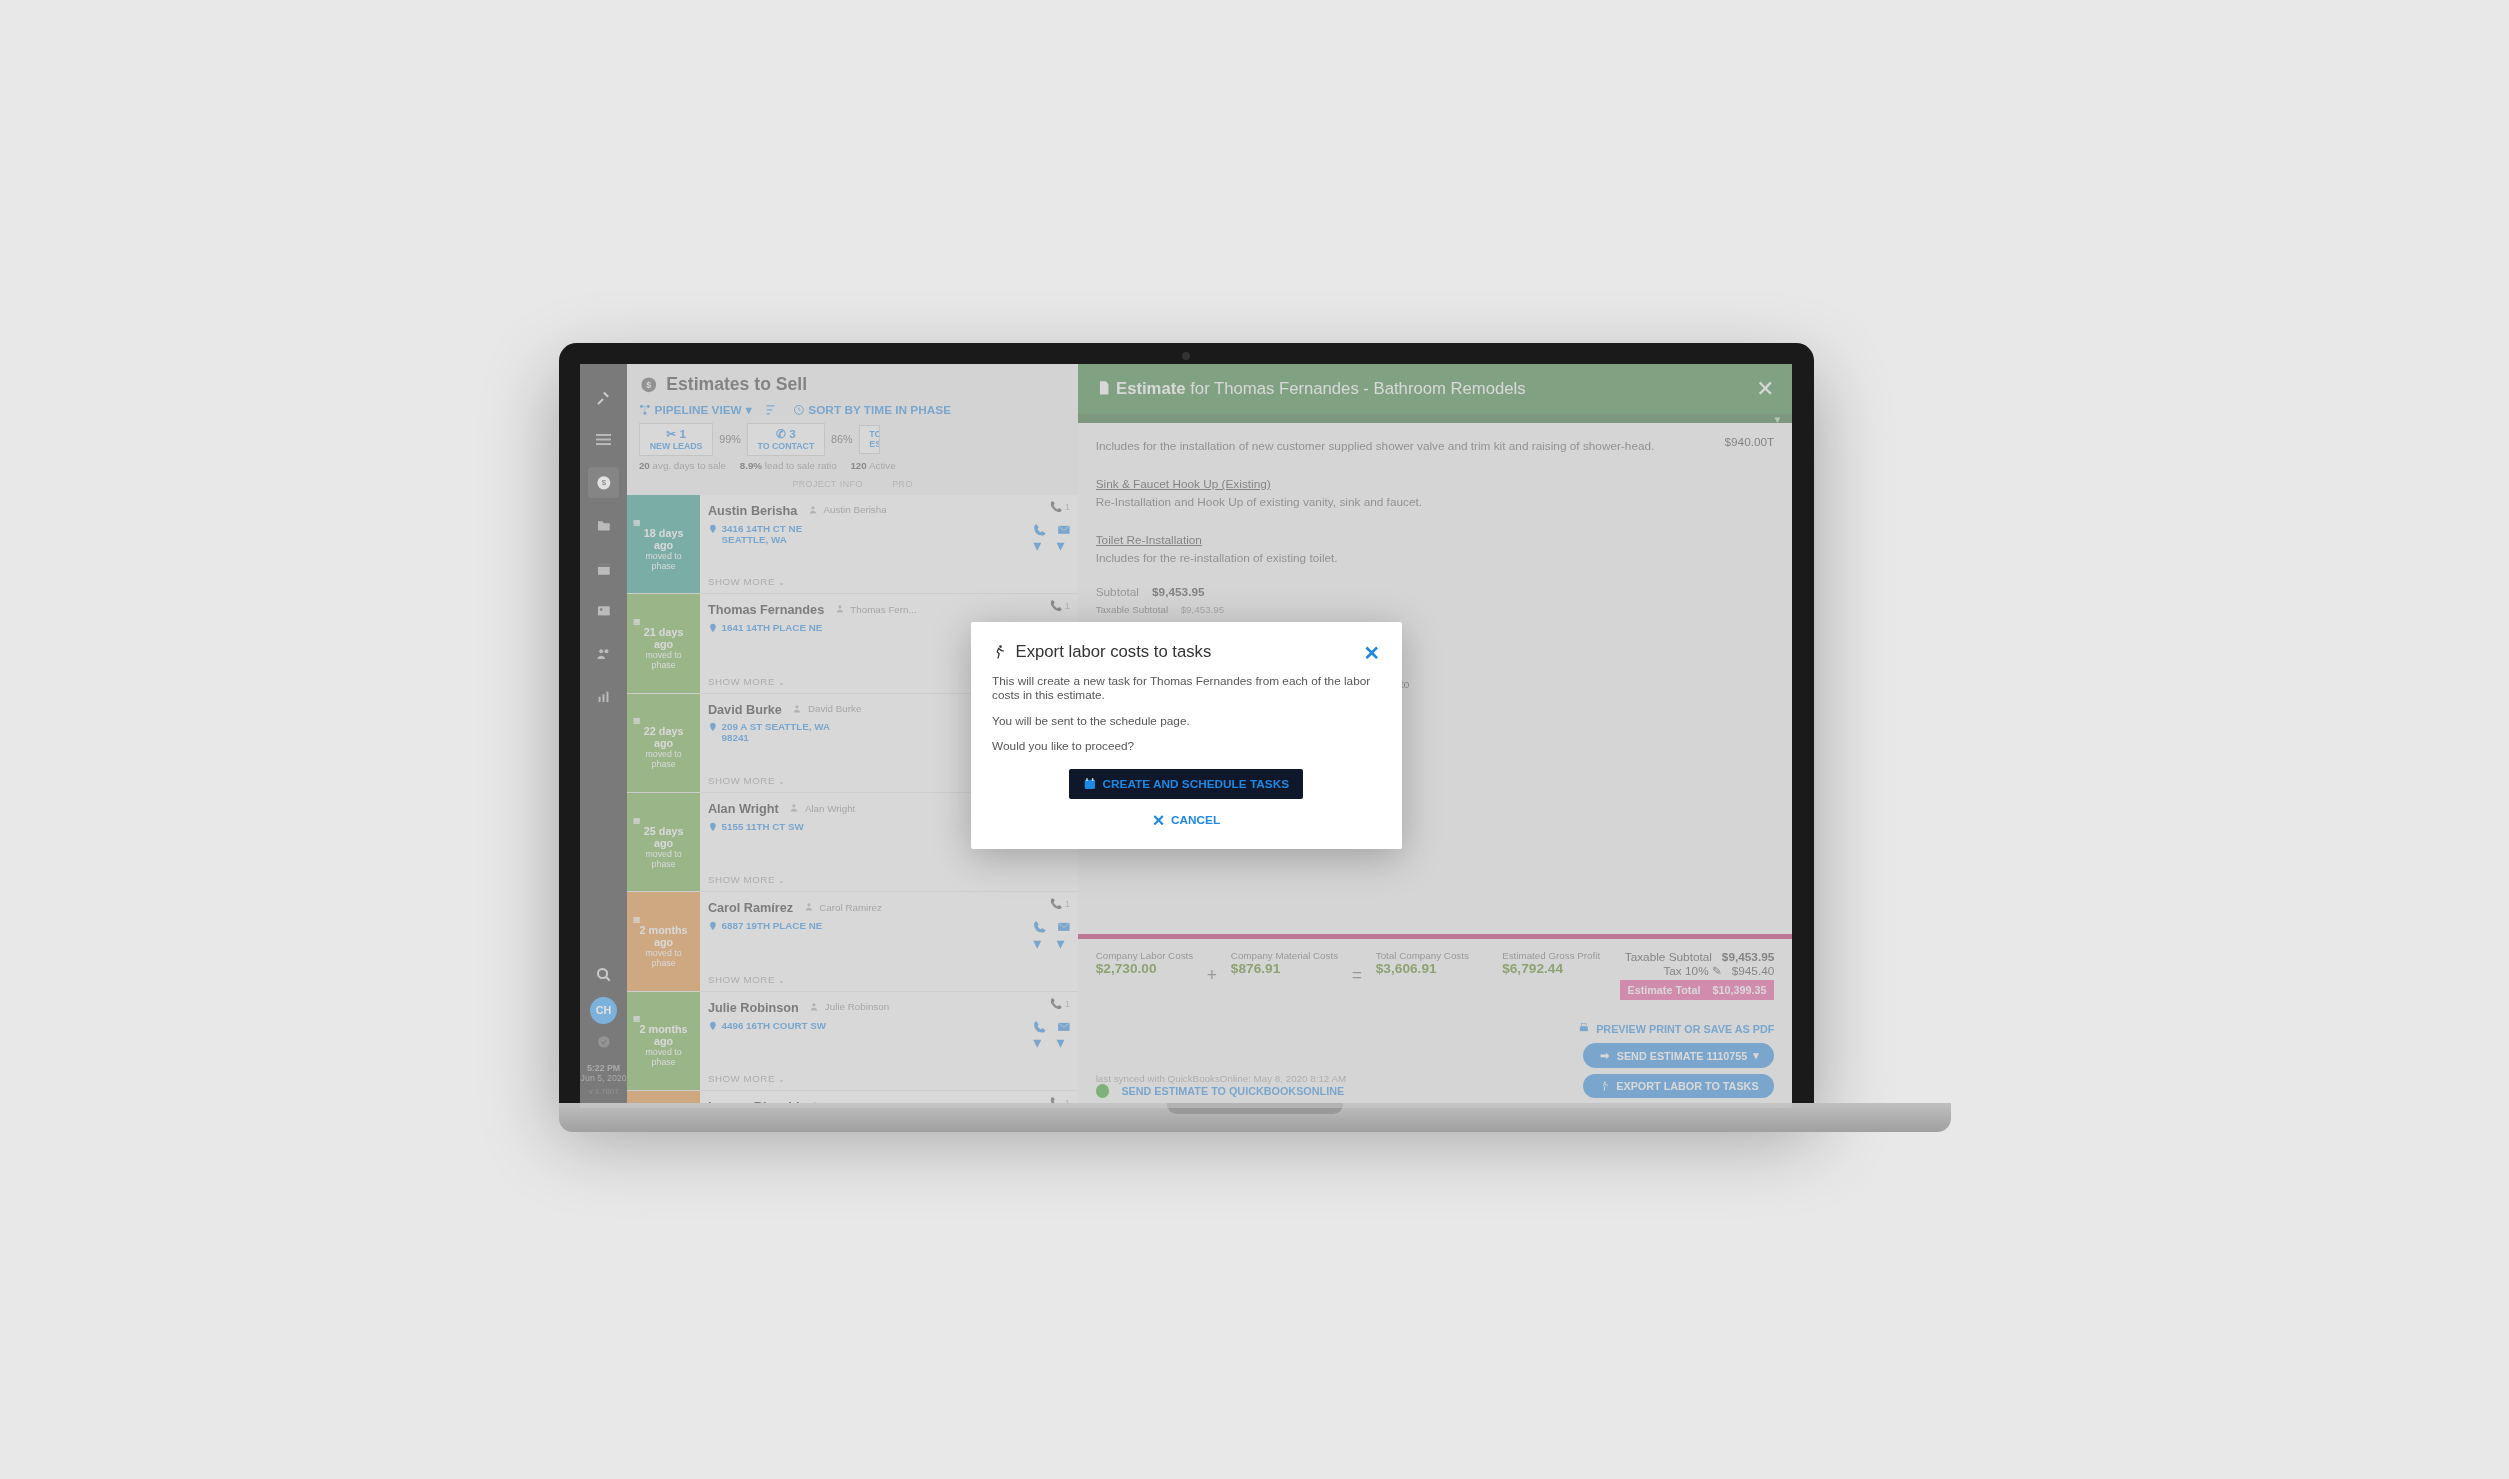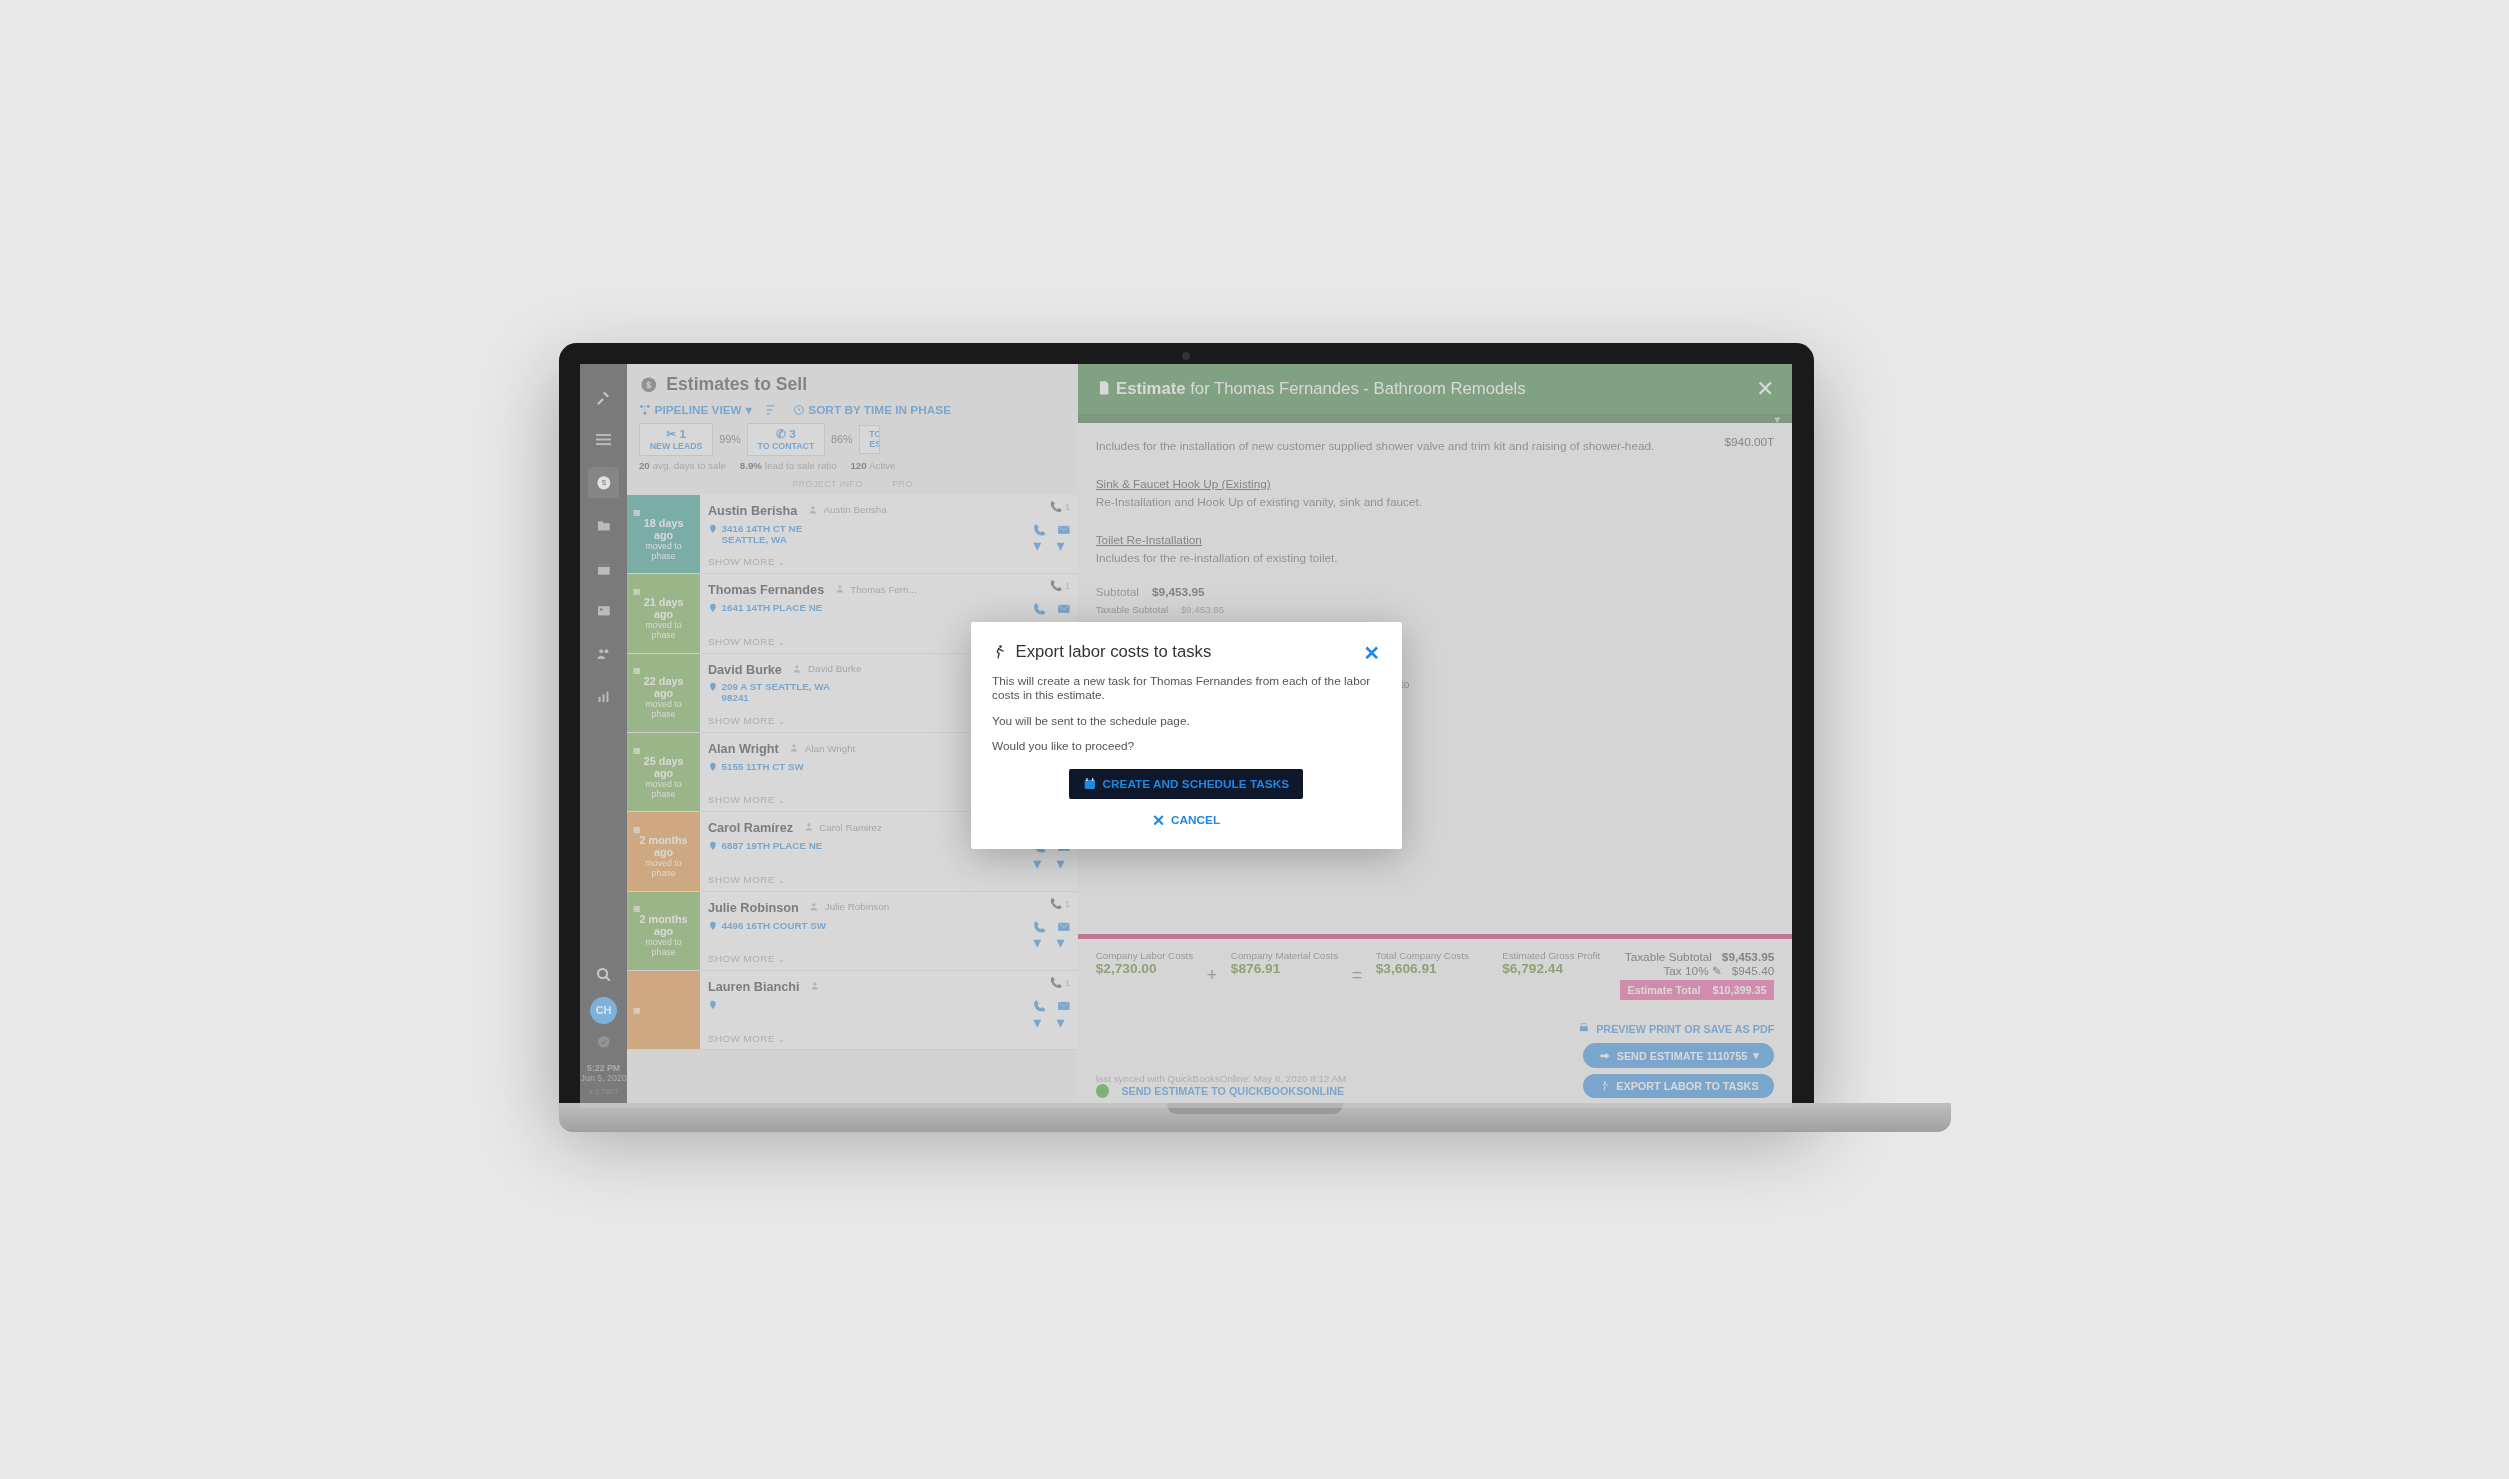--- a/index.html
+++ b/index.html
@@ -38,21 +38,21 @@
   
   .lead-card { display:flex; border-bottom:1px solid #e4e4e4; background:#fff;}
   .lead-chip { width:73px; padding:7.8px 5.9px; color:#fff; text-align:center; display:flex; flex-direction:column; justify-content:center;}
   .lead-chip .age { font-size:10.8px; font-weight:bold;}
   .lead-chip .sub { font-size:8.8px; }
   .lead-body { flex:1; padding:5.9px 7.8px;}
   .lead-name { font-weight:bold; font-size:12.7px; color:#222;}
   .lead-meta { font-size:9.8px; color:#888; display:flex; gap:5.9px; align-items:center; margin-top:2.9px;}
   .lead-addr { font-size:9.8px; color:#1e88e5; font-weight:600; text-transform:uppercase; display:flex; gap:3.9px; align-items:flex-start; margin-top:3.9px;}
   .lead-actions { display:flex; gap:9.8px; margin-top:3.9px; color:#1e88e5;}
-  .show-more { font-size:9.8px; color:#999; letter-spacing:0.5px; margin-top:1px;}
+  .show-more { font-size:9.8px; color:#999; letter-spacing:0.5px; margin-top:21px;}
   .lead-row { display:flex; justify-content:space-between; align-items:flex-start;}
   
   
   .estimate-panel { flex:1; background:#f9f9f9; display:flex; flex-direction:column; position:relative;}
   .est-header { background:#2e7d32; color:#fff; padding:11.8px 17.6px; display:flex; align-items:center; justify-content:space-between;}
   .est-header .ttl { font-size:16.7px; font-weight:300;}
   .est-header .ttl b{ font-weight:600;}
   .est-strip { height:9.8px; background:#256528; }
   .est-body { padding:11.8px 17.6px; font-size:11.8px; color:#555; overflow:auto; flex:1;}
   .est-body .line { margin:3.9px 0;}

